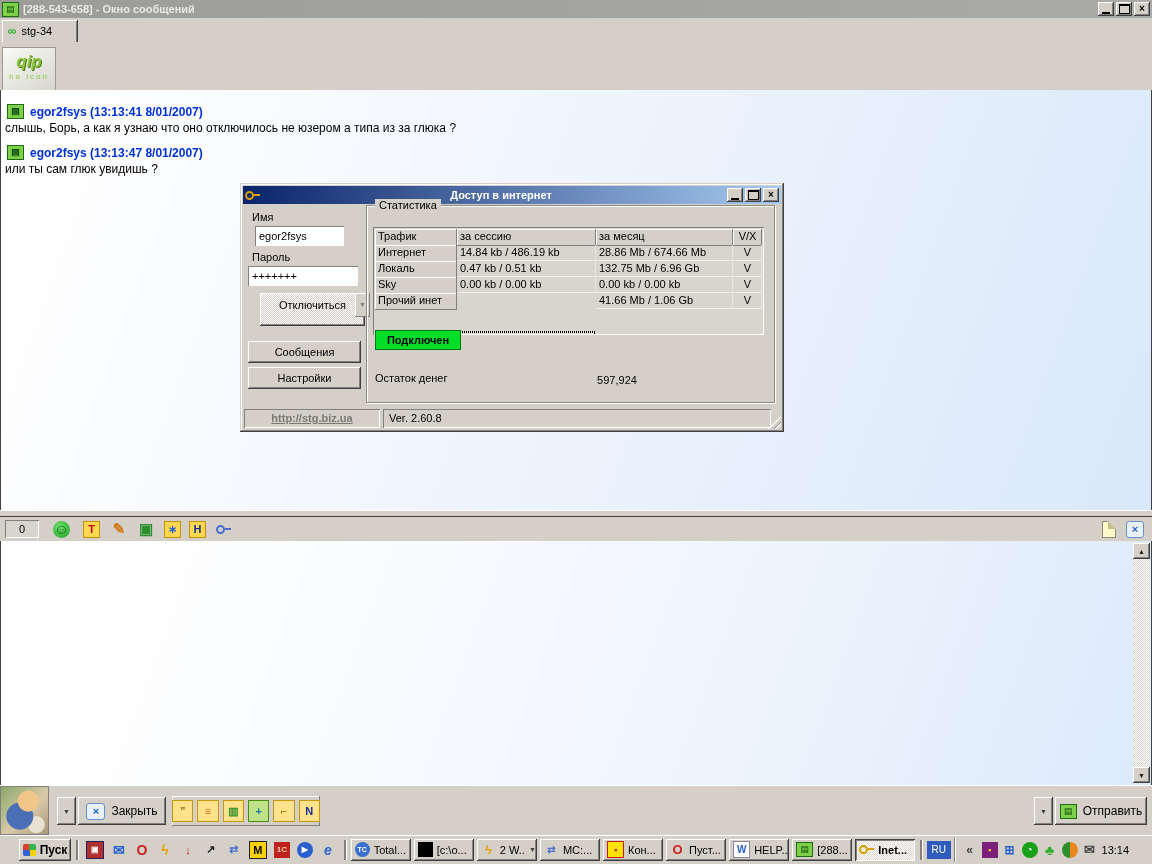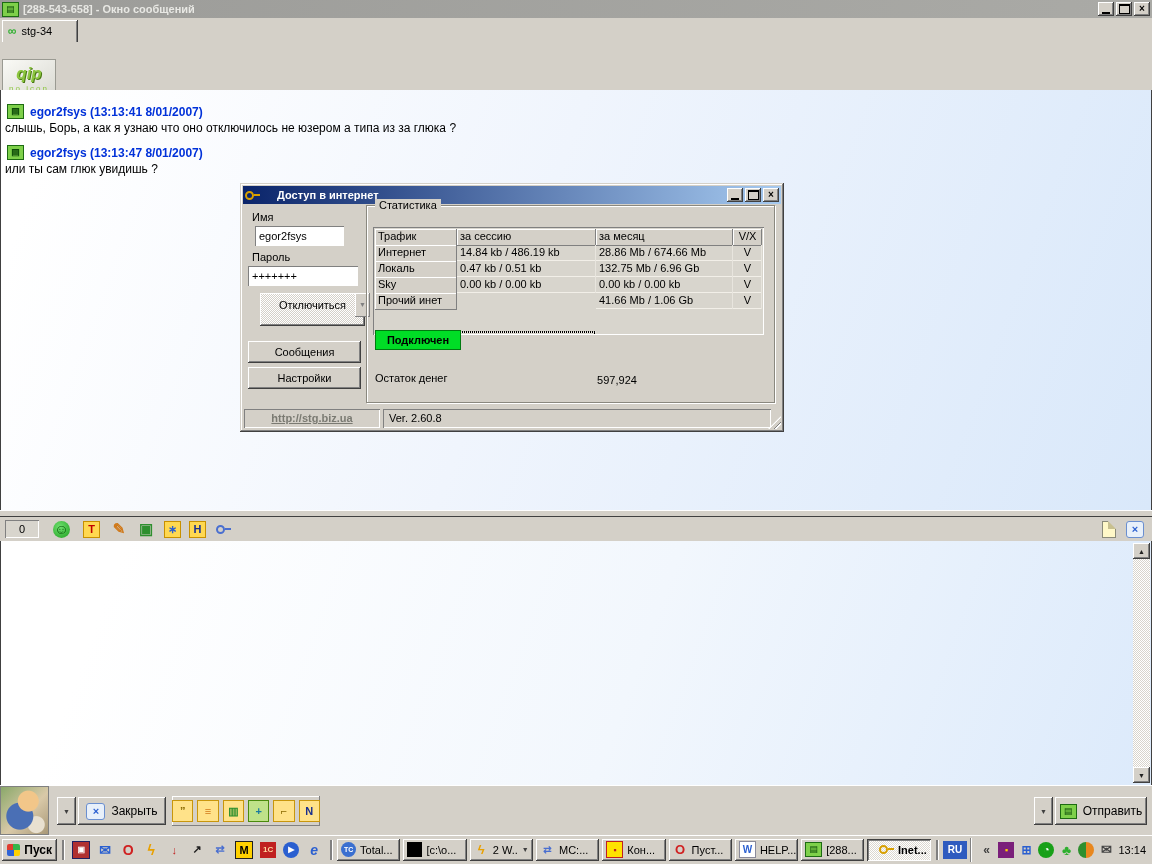--- a/index.html
+++ b/index.html
@@ -19,21 +19,21 @@
   .titlebar .txt{color:#e8e8e4;font-weight:bold;margin-left:4px;flex:1;}
   .win-btn{width:16px;height:14px;margin-left:2px;display:flex;align-items:center;justify-content:center;font-weight:bold;font-size:10px;line-height:10px;}
   .i-min{display:block;width:8px;height:2px;background:#000;margin-top:8px;}
   .i-box{display:block;width:9px;height:7px;border:1px solid #000;border-top-width:2px;}
   .note{display:inline-flex;align-items:center;justify-content:center;width:15px;height:13px;background:#7ed04a;border:1px solid #1d6b12;color:#0c4a08;font-size:9px;line-height:9px;}
 
   .tabbar{left:0;top:18px;width:1152px;height:24px;background:#d4d0c8;}
   .tab{position:absolute;left:2px;top:2px;width:76px;height:22px;background:#d4d0c8;box-shadow:inset -1px 0 0 #404040,inset 1px 1px 0 #ffffff,inset -2px 1px 0 #808080;display:flex;align-items:center;padding-left:6px;box-sizing:border-box;gap:5px;}
   .glasses{color:#2faf2f;font-weight:bold;font-size:12px;}
 
-  .hdr{left:0;top:58px;width:1152px;height:48px;background:#d4d0c8;}
+  .hdr{left:0;top:46px;width:1152px;height:48px;background:#d4d0c8;}
   .avatarbox{left:2px;top:1px;width:54px;height:45px;background:linear-gradient(145deg,#fafaf6,#d6d6ce);border:1px solid #9a9a92;text-align:center;box-sizing:border-box;}
   .qip-top{font-weight:bold;font-style:italic;font-size:17px;color:#8cc63f;text-shadow:1px 1px 0 #4a7a14;margin-top:4px;}
   .qip-bot{font-size:8px;color:#8cc63f;letter-spacing:2px;}
   .hlabel{position:absolute;left:0;width:92px;text-align:right;line-height:17px;}
   .hinput{position:absolute;left:97px;width:889px;height:17px;background:#dedbd2;border:none;padding:1px 4px;box-sizing:border-box;font:inherit;}
   .hbox{position:absolute;left:992px;width:130px;height:17px;background:#d4d0c8;line-height:15px;text-align:center;}
   .info-ic{position:absolute;left:1128px;top:49px;width:15px;height:17px;background:#ffd84f;border:1px solid #b89000;color:#1a2f8f;font-weight:bold;text-align:center;line-height:15px;}
 
   .chat{left:0;top:90px;width:1152px;height:420px;background:linear-gradient(110deg,#ffffff 5%,#f0f5fd 45%,#d9e8fa 100%);border-left:1px solid #404040;border-right:1px solid #404040;box-sizing:border-box;padding:10px 4px;}
   .msg-h{display:flex;align-items:center;gap:6px;margin:4px 0 2px 2px;font-weight:bold;font-size:12px;color:#0031d9;}
@@ -65,49 +65,49 @@
       radial-gradient(circle at 75% 80%,#e8e0d0 8px,transparent 9px),
       linear-gradient(135deg,#8aa86a,#d9c9a8 55%,#a89878);border:1px solid #808080;box-sizing:border-box;}
   .bbtn{height:28px;display:inline-flex;align-items:center;justify-content:center;gap:6px;font-size:12px;}
   .xbadge{width:17px;height:15px;background:#e8f0fa;border:1px solid #6a8fd0;border-radius:3px;color:#2a5fd0;font-weight:bold;font-size:11px;display:flex;align-items:center;justify-content:center;}
   .tgrp{position:absolute;left:172px;top:11px;width:148px;height:30px;display:flex;align-items:center;justify-content:center;gap:4px;}
   .tbtn{width:20px;height:20px;background:#ffe289;border:1px solid #c8960c;display:flex;align-items:center;justify-content:center;font-weight:bold;font-size:11px;}
 
   
   .dlg{left:240px;top:183px;width:544px;height:249px;background:#d4d0c8;box-shadow:inset -1px -1px 0 #404040,inset 1px 1px 0 #d4d0c8,inset -2px -2px 0 #808080,inset 2px 2px 0 #ffffff;z-index:5;}
   .dlg-tb{position:absolute;left:3px;top:3px;width:538px;height:18px;background:linear-gradient(to right,#0a246a,#a6caf0);display:flex;align-items:center;padding:0 2px;box-sizing:border-box;color:#fff;font-weight:bold;}
-  .dlg-tb .txt{margin-left:17px;flex:1;}
+  .dlg-tb .txt{margin-left:17px;flex:1;text-align:center;}
   .dlabel{position:absolute;font-size:11px;}
   .dinput{position:absolute;background:#fff;border:none;padding:2px 4px;font:inherit;box-sizing:border-box;}
   .dbtn{position:absolute;text-align:center;}
   .group{position:absolute;left:126px;top:22px;width:407px;height:196px;border:1px solid #8a887f;box-shadow:inset 1px 1px 0 #fff,1px 1px 0 #fff;}
   .legend{position:absolute;left:8px;top:-7px;background:#d4d0c8;padding:0 4px;}
   .tbl{position:absolute;left:6px;top:21px;width:391px;height:108px;background:#d8d5cd;box-sizing:border-box;}
   .grid{position:absolute;left:2px;top:2px;display:grid;grid-template-columns:82px 139px 137px 29px;grid-auto-rows:16px;}
   .grid>div{padding:1px 3px;box-sizing:border-box;white-space:nowrap;overflow:hidden;}
   .th,.rh{background:#d4d0c8;box-shadow:inset -1px -1px 0 #808080,inset 1px 1px 0 #ffffff;height:17px;}
   .td{box-shadow:inset -1px 0 0 #e8e5de,inset 0 -1px 0 #f2efe8;}
   .c{text-align:center;}
   .focus{outline:1px dotted #000;outline-offset:-2px;margin-top:38px;}
   .badge{position:absolute;background:#00dd26;border:1px solid #007a10;font-weight:bold;text-align:center;}
   .sb-panel{position:absolute;height:19px;background:#d4d0c8;box-shadow:inset 1px 1px 0 #808080,inset -1px -1px 0 #fff;line-height:19px;box-sizing:border-box;}
   .grip{position:absolute;right:3px;bottom:3px;width:13px;height:13px;background:repeating-linear-gradient(135deg,transparent 0 3px,#808080 3px 4px,#ffffff 4px 5px);clip-path:polygon(100% 0,100% 100%,0 100%);}
   .link{color:#7a7a72;font-weight:bold;text-decoration:underline;}
 
   
-  .taskbar{left:0;top:835px;width:1152px;height:29px;background:#d4d0c8;box-shadow:inset 0 1px 0 #fff;display:flex;align-items:center;padding:0 2px;box-sizing:border-box;gap:3px;}
+  .taskbar{left:0;top:835px;width:1152px;height:29px;background:#d4d0c8;box-shadow:inset 0 1px 0 #fff;display:flex;align-items:center;padding:0 19px;box-sizing:border-box;gap:3px;}
   .start{width:58px;height:22px;font-weight:bold;font-size:12px;gap:4px;}
   .flag{width:13px;height:12px;background:conic-gradient(from 0deg at 50% 50%,#35b54a 0 25%,#ffd100 0 50%,#2f63d6 0 75%,#e03c2f 0);border-radius:2px;}
   .vsep{width:2px;height:20px;background:#808080;box-shadow:1px 0 0 #fff;margin:0 2px;}
   .ql{display:flex;align-items:center;gap:7px;padding:0 3px;}
   .qli{width:16px;height:16px;display:flex;align-items:center;justify-content:center;font-weight:bold;font-size:11px;}
   .tb-btn{width:66px;height:22px;display:flex;align-items:center;gap:4px;padding:0 4px;box-sizing:border-box;white-space:nowrap;overflow:hidden;font-size:11px;}
   .tb-btn .qli{flex:0 0 auto;width:15px;height:15px;font-size:10px;}
-  .tb-active{font-weight:bold;background-image:conic-gradient(#ffffff 25%,#dcd8d0 0 50%,#ffffff 0 75%,#dcd8d0 0);background-size:2px 2px;justify-content:flex-end;}
-  .lang{width:26px;height:18px;background:#2f5bbf;color:#fff;font-weight:bold;font-size:10px;}
+  .tb-active{font-weight:bold;background-image:conic-gradient(#ffffff 25%,#dcd8d0 0 50%,#ffffff 0 75%,#dcd8d0 0);background-size:2px 2px;}
+  .lang{width:26px;height:18px;background:#2f5bbf;color:#fff;font-weight:normal;font-size:10px;}
   .tray{display:flex;align-items:center;gap:4px;padding:0 4px 0 8px;box-shadow:inset 1px 0 0 #808080,inset 2px 0 0 #fff;height:24px;}
   .tri{width:16px;height:16px;display:flex;align-items:center;justify-content:center;font-size:12px;font-weight:bold;}
 </style>
 </head>
 <body>
 
 <div class="screen">
 
   <div class="abs titlebar">
     <span class="note">▤</span>

